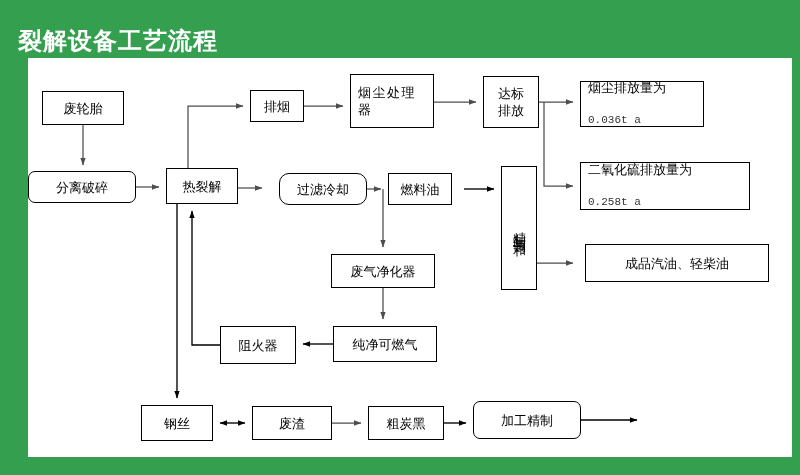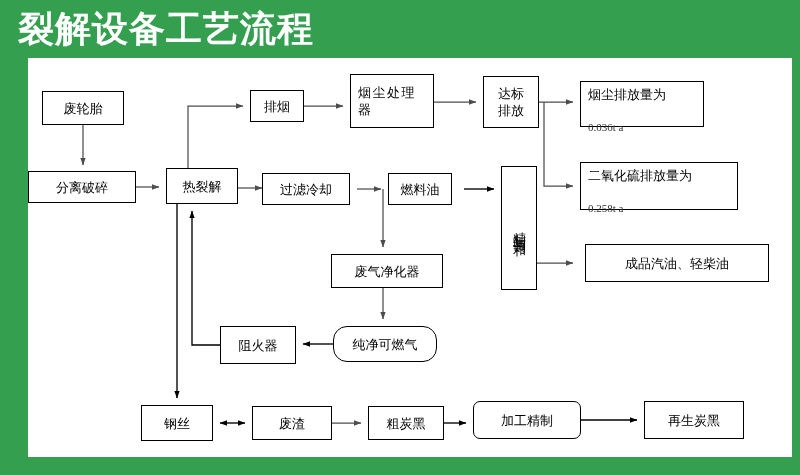--- a/index.html
+++ b/index.html
@@ -13,22 +13,22 @@
     width: 800px; height: 475px;
     background: #349f4f;
   }
   #title-bar {
     position: absolute;
     left: 0; top: 0;
     width: 800px; height: 58px;
   }
   #page-title {
     position: absolute;
-    left: 18px; top: 12px;
-    font-size: 36px;
+    left: 18px; top: 24px;
+    font-size: 24px;
     font-weight: bold;
     color: #ffffff;
     letter-spacing: 1px;
     line-height: 34px;
     white-space: nowrap;
   }
   #canvas {
     position: absolute;
     left: 28px; top: 58px;
     width: 764px; height: 399px;
@@ -54,31 +54,31 @@
     white-space: pre-line;
   }
   .node.vert {
     writing-mode: vertical-rl;
     text-orientation: upright;
     letter-spacing: 3px;
     line-height: 20px;
     padding: 4px 2px;
   }
   .node.left-align {
-    justify-content: flex-start;
+    justify-content: center;
     text-align: left;
     align-items: flex-start;
     padding: 4px 7px;
     flex-direction: column;
   }
   .node .val {
     font-size: 11px;
     color: #333333;
     margin-top: 16px;
-    font-family: Liberation Serif, serif;
+    font-family: Liberation Mono, monospace;
   }
   .node .hdr { font-size: 13px; }
   .node.wide-spaced { letter-spacing: 1.5px; }
 </style>
 </head>
 <body>
 
 <div id="page">
 
   <div id="title-bar">
@@ -124,21 +124,21 @@
         <path d="M192,365 L217,365" marker-end="url(#ahb)" marker-start="url(#ahb-start)"></path>
         <path d="M416,365 L438,365" marker-end="url(#ahb)"></path>
         <path d="M553,362 L609,362" marker-end="url(#ahb)"></path>
       </g>
     </svg>
 
     <div class="node" style="left:14px; top:33px; width:82px; height:34px;">
       <span>废轮胎</span>
     </div>
 
-    <div class="node" style="left:0px; top:113px; width:108px; height:32px;">
+    <div class="node" style="left:0px; top:113px; width:108px; height:32px;border-radius:7px;">
       <span>分离破碎</span>
     </div>
 
     <div class="node" style="left:138px; top:110px; width:72px; height:36px;">
       <span>热裂解</span>
     </div>
 
     <div class="node" style="left:222px; top:32px; width:54px; height:32px;">
       <span>排烟</span>
     </div>
@@ -151,46 +151,46 @@
     <div class="node" style="left:455px; top:18px; width:56px; height:52px;">
       <span>达标
 排放</span>
     </div>
 
     <div class="node left-align" style="left:552px; top:23px; width:124px; height:46px;">
       <span class="hdr">烟尘排放量为</span>
       <span class="val">0.036t a</span>
     </div>
 
-    <div class="node left-align" style="left:552px; top:104px; width:158px; height:48px;">
+    <div class="node left-align" style="left:552px; top:104px; width:170px; height:48px;">
       <span class="hdr">二氧化硫排放量为</span>
       <span class="val">0.258t a</span>
     </div>
 
-    <div class="node" style="left:234px; top:115px; width:88px; height:32px;">
+    <div class="node" style="left:251px; top:115px; width:88px; height:32px;border-radius:10px;">
       <span>过滤冷却</span>
     </div>
 
     <div class="node" style="left:360px; top:115px; width:64px; height:32px;">
       <span>燃料油</span>
     </div>
 
     <div class="node vert" style="left:473px; top:108px; width:36px; height:124px;">
       <span>精制与调和</span>
     </div>
 
     <div class="node" style="left:557px; top:186px; width:184px; height:38px;">
       <span>成品汽油、轻柴油</span>
     </div>
 
-    <div class="node" style="left:303px; top:196px; width:112px; height:34px;">
+    <div class="node" style="left:303px; top:196px; width:104px; height:34px;">
       <span>废气净化器</span>
     </div>
 
-    <div class="node" style="left:305px; top:268px; width:104px; height:36px;border-radius:14px;">
+    <div class="node" style="left:305px; top:268px; width:104px; height:36px;">
       <span>纯净可燃气</span>
     </div>
 
     <div class="node" style="left:192px; top:268px; width:76px; height:38px;">
       <span>阻火器</span>
     </div>
 
     <div class="node" style="left:113px; top:347px; width:72px; height:36px;">
       <span>钢丝</span>
     </div>
@@ -200,18 +200,15 @@
     </div>
 
     <div class="node" style="left:340px; top:348px; width:76px; height:34px;">
       <span>粗炭黑</span>
     </div>
 
     <div class="node" style="left:445px; top:343px; width:108px; height:38px;border-radius:7px;">
       <span>加工精制</span>
     </div>
 
-    <div class="node" style="left:616px; top:343px; width:100px; height:38px;">
-      <span>再生炭黑</span>
-    </div>
 
   </div>
 </div>
 
 </body></html>

